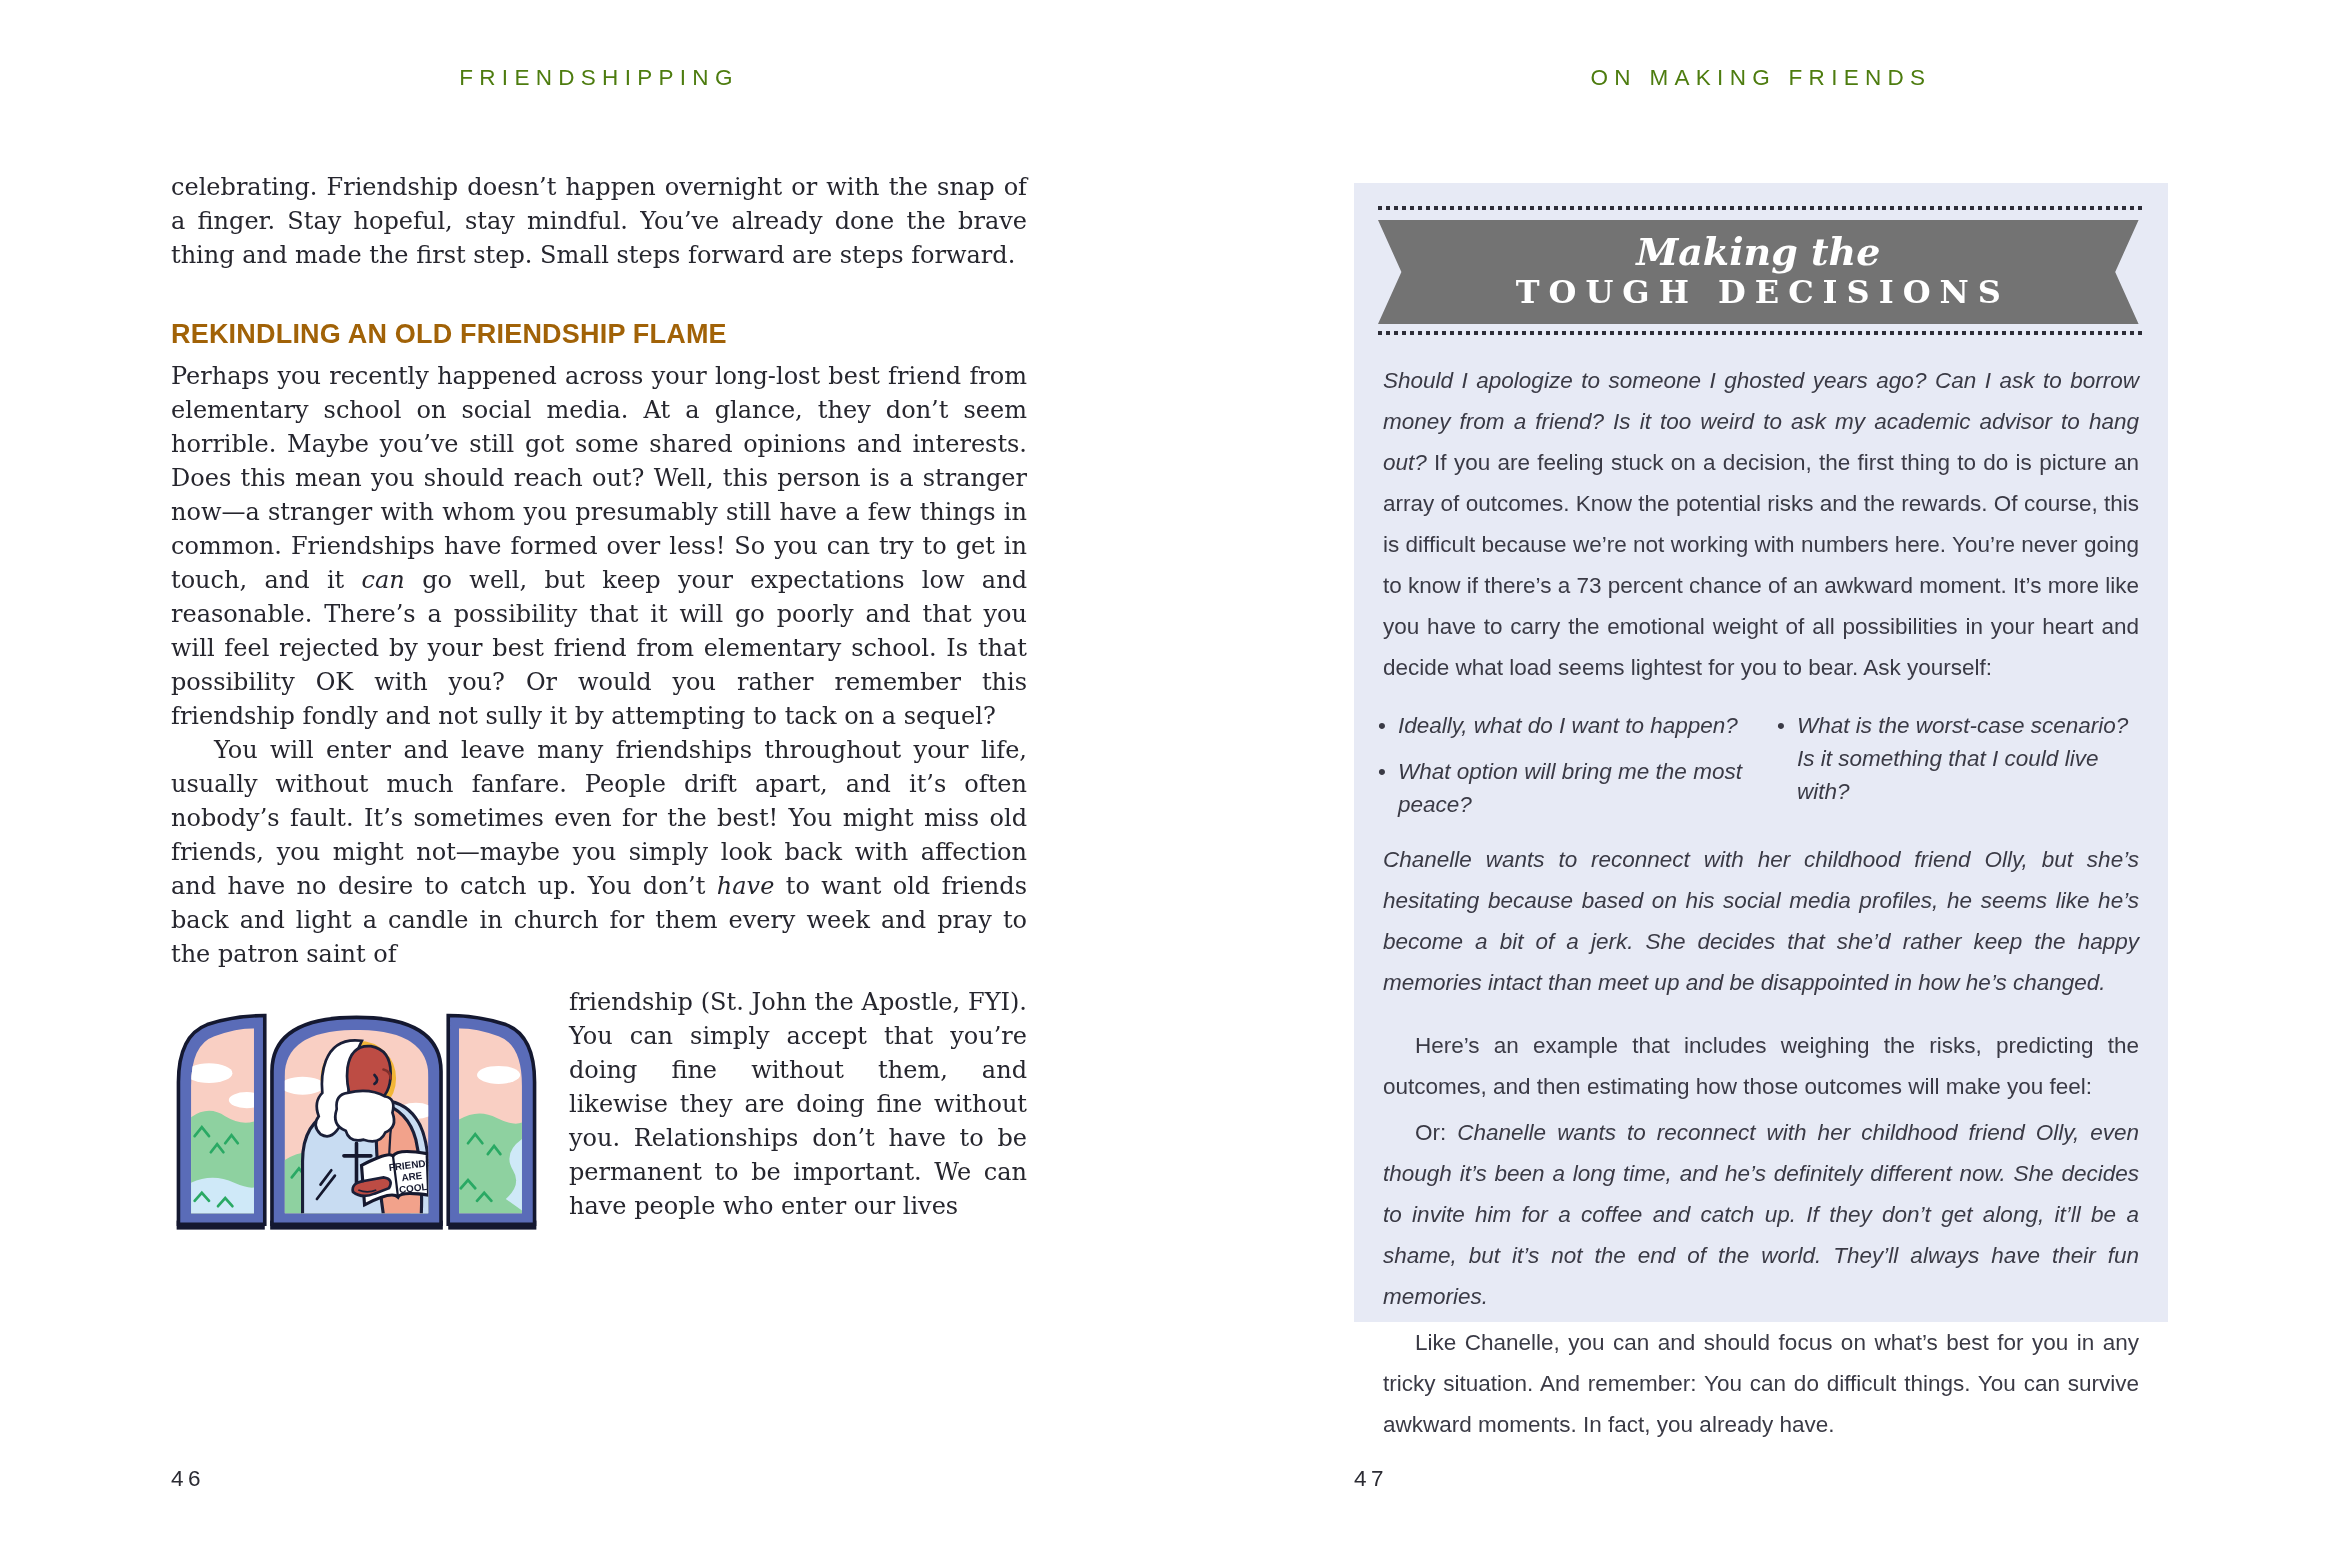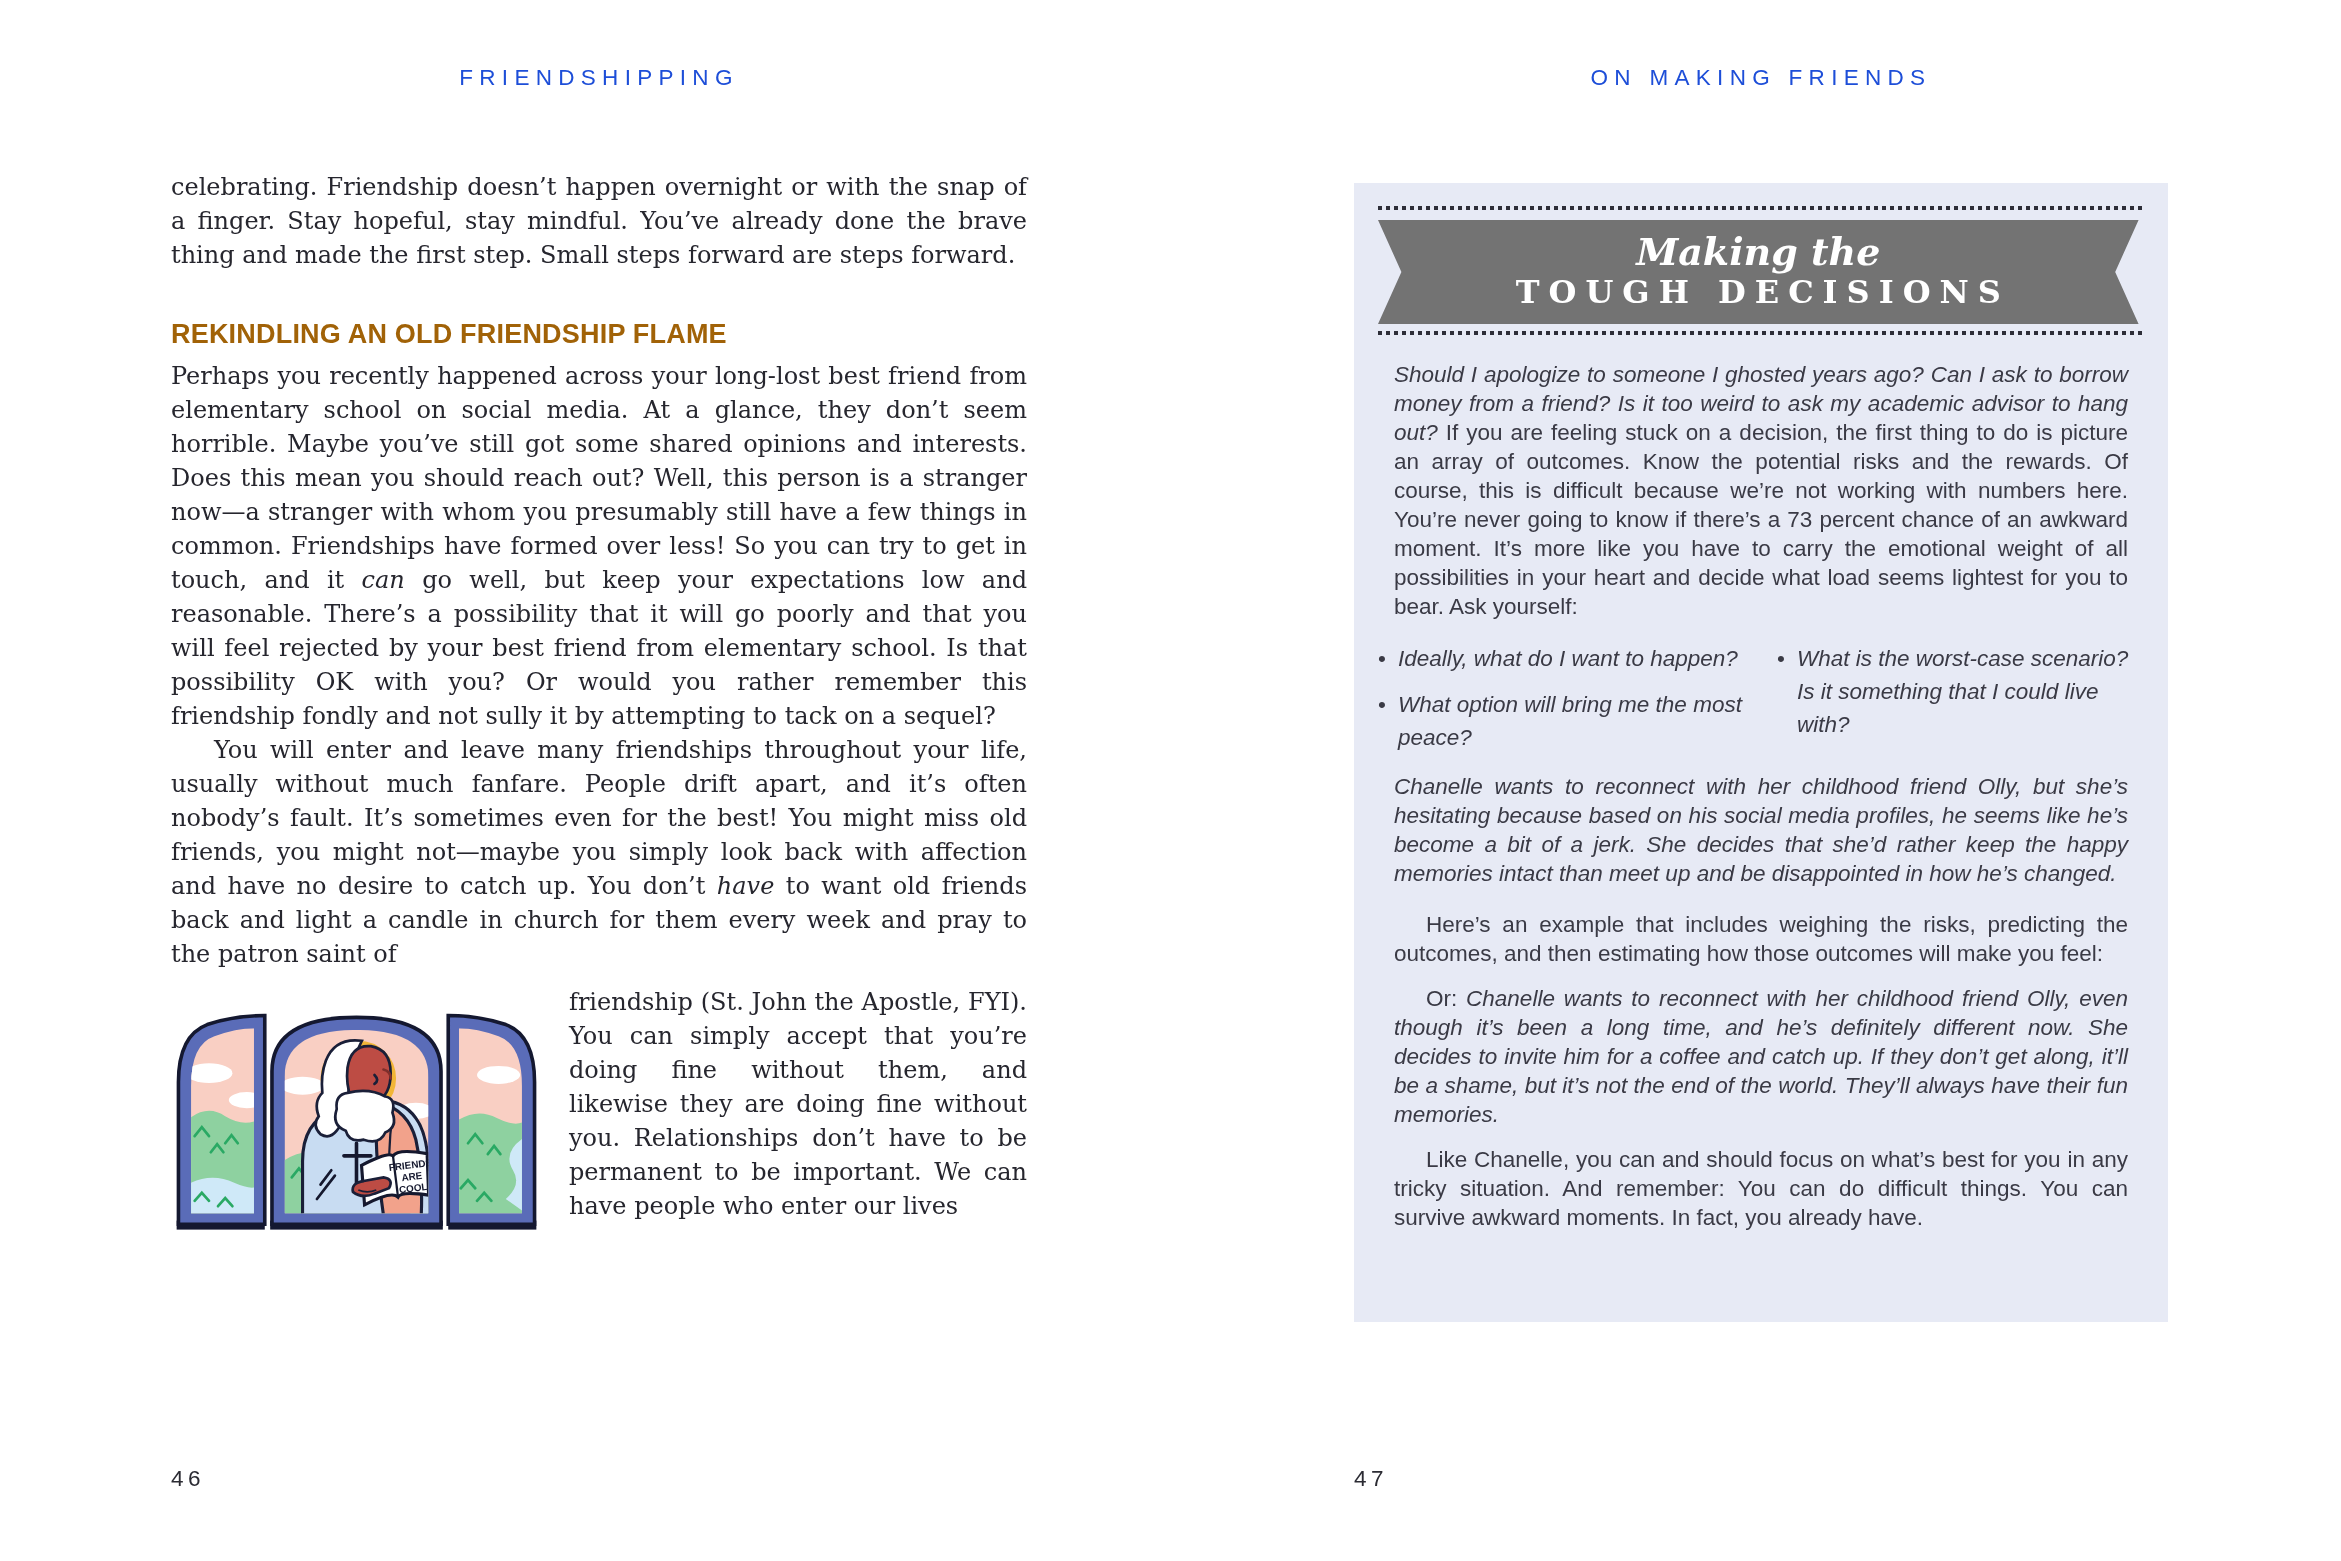--- a/index.html
+++ b/index.html
@@ -9,21 +9,21 @@
     background:#ffffff;
     font-family:"DejaVu Serif","Liberation Serif",serif;
     color:#26262e;
     overflow:hidden;
   }
   
   .left-col{position:absolute;left:171px;top:54px;width:856px;}
   .running-head{
     text-align:center;
     font-family:"Liberation Sans",sans-serif;
-    font-size:22.5px;letter-spacing:6.3px;color:#1d4ed8;
+    font-size:22.5px;letter-spacing:6.3px;color:#4d7c0f;
     margin:10.8px 0 0 0;
   }
   .body-par{
     font-size:24px;line-height:34px;
     text-align:justify;margin:0;
   }
   .intro-par{margin-top:79px;}
   .section-heading{
     font-family:"Liberation Sans",sans-serif;
     font-weight:bold;font-size:27px;letter-spacing:0.2px;
@@ -64,21 +64,21 @@
     color:#ffffff;
   }
   .banner-script{
     font-family:"DejaVu Serif",serif;font-style:italic;font-weight:bold;
     font-size:38px;line-height:40px;
   }
   .banner-title{
     font-family:"DejaVu Serif",serif;font-weight:bold;
     font-size:32px;letter-spacing:9px;line-height:40px;padding-left:9px;
   }
-  .sb-par{font-size:22.5px;line-height:29px;text-align:justify;margin:16px;}
+  .sb-par{font-size:22.5px;line-height:41px;text-align:justify;margin:5px;}
   .sb-intro{margin-top:25px;}
   .sb-italic{font-style:italic;}
   .bullets{display:flex;gap:32px;margin-top:21.6px;}
   .bullet-col{flex:1;}
   .bullet-item{
     display:flex;font-style:italic;font-size:22.5px;line-height:33px;
     text-align:left;
   }
   .bullet-item + .bullet-item{margin-top:12.6px;}
   .bullet-marker{flex:0 0 20px;font-style:normal;}

